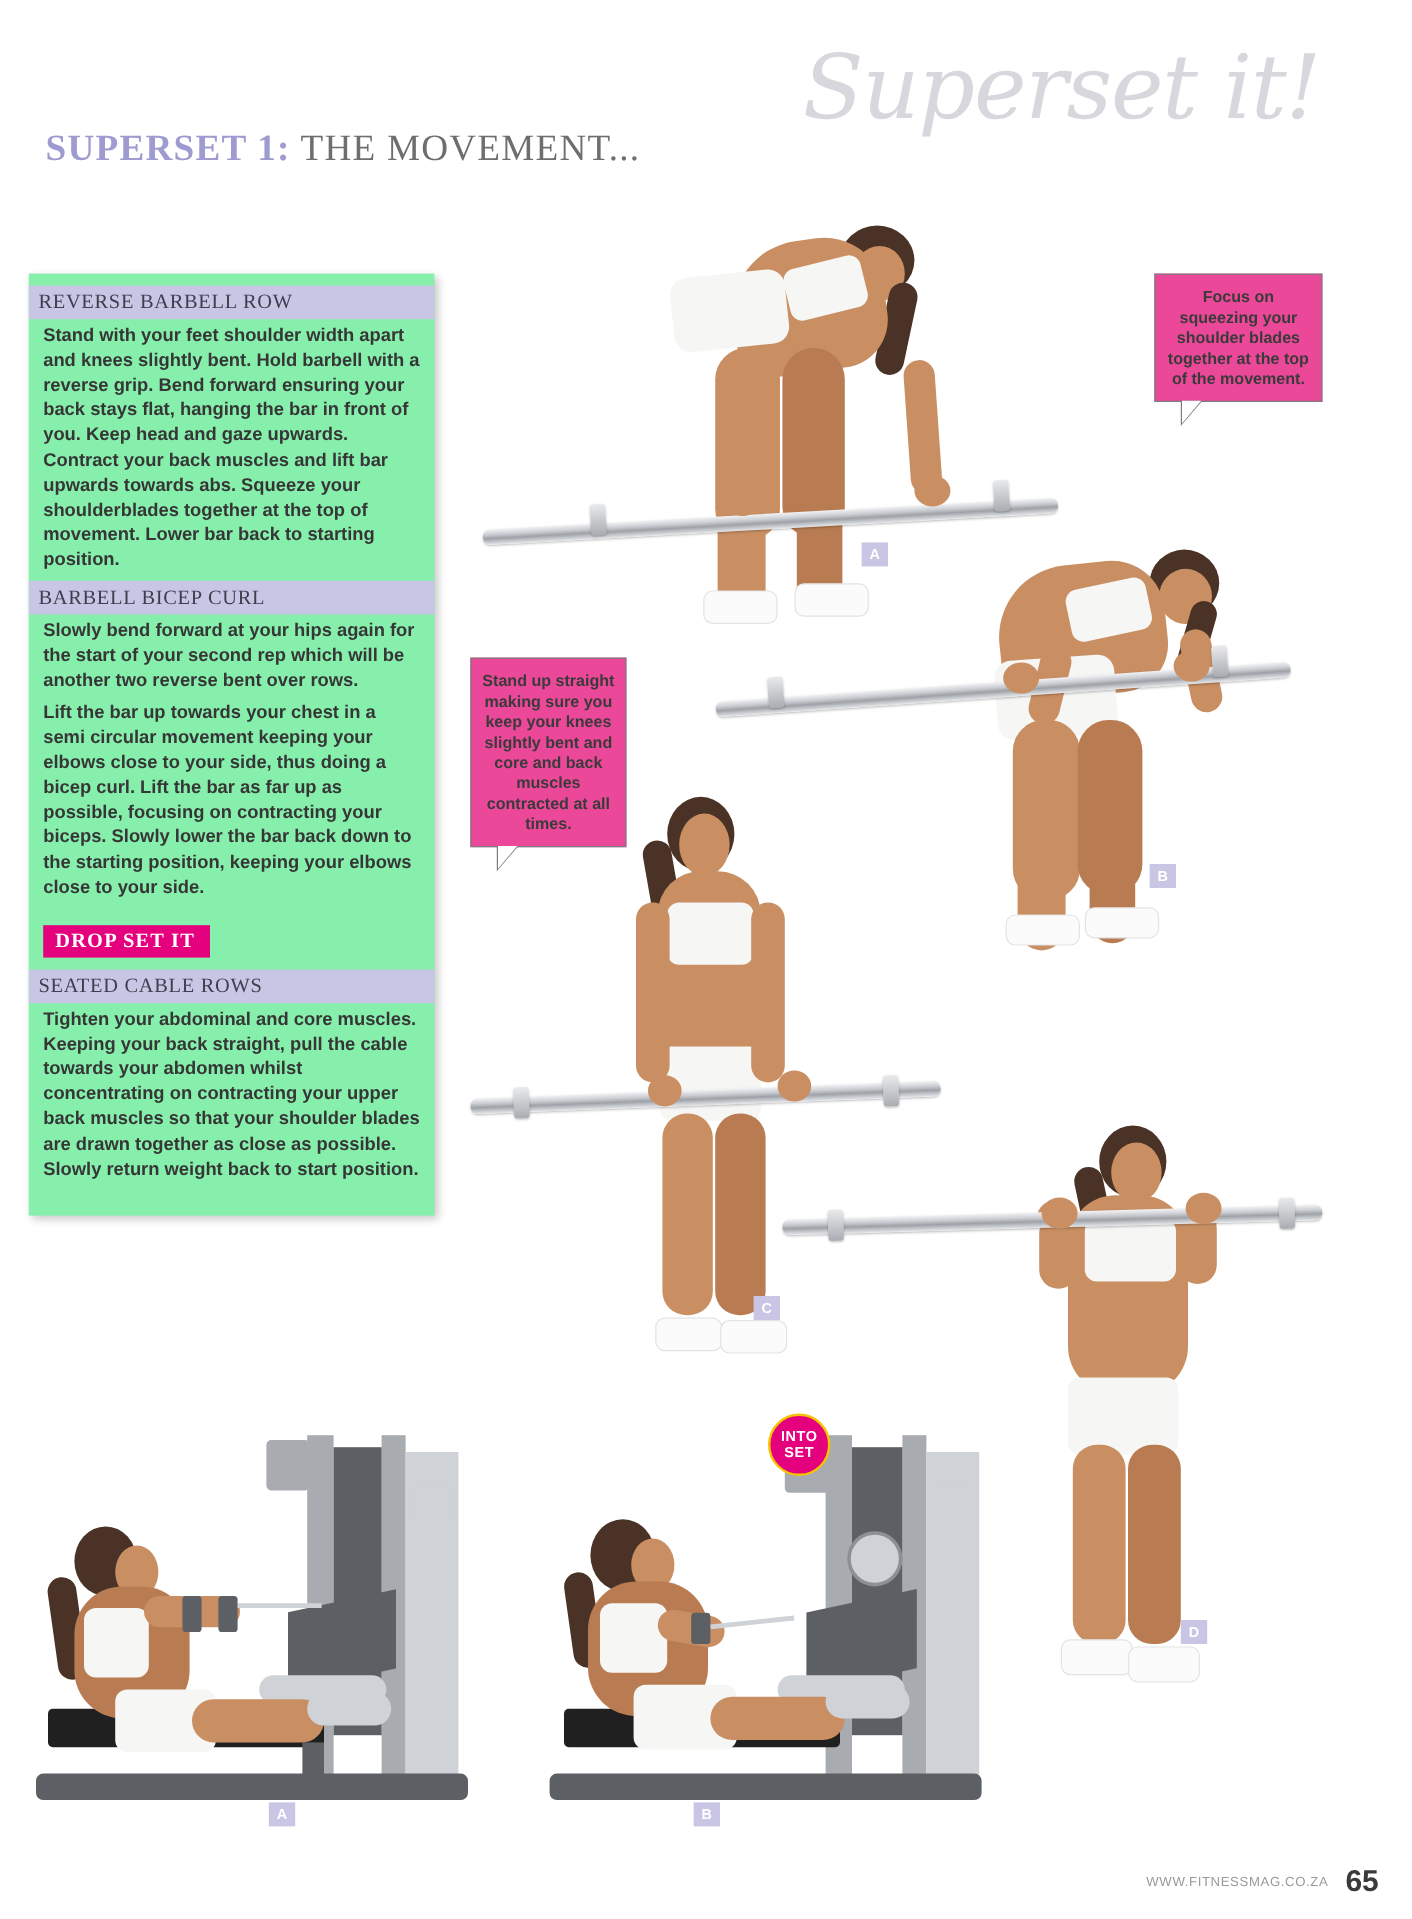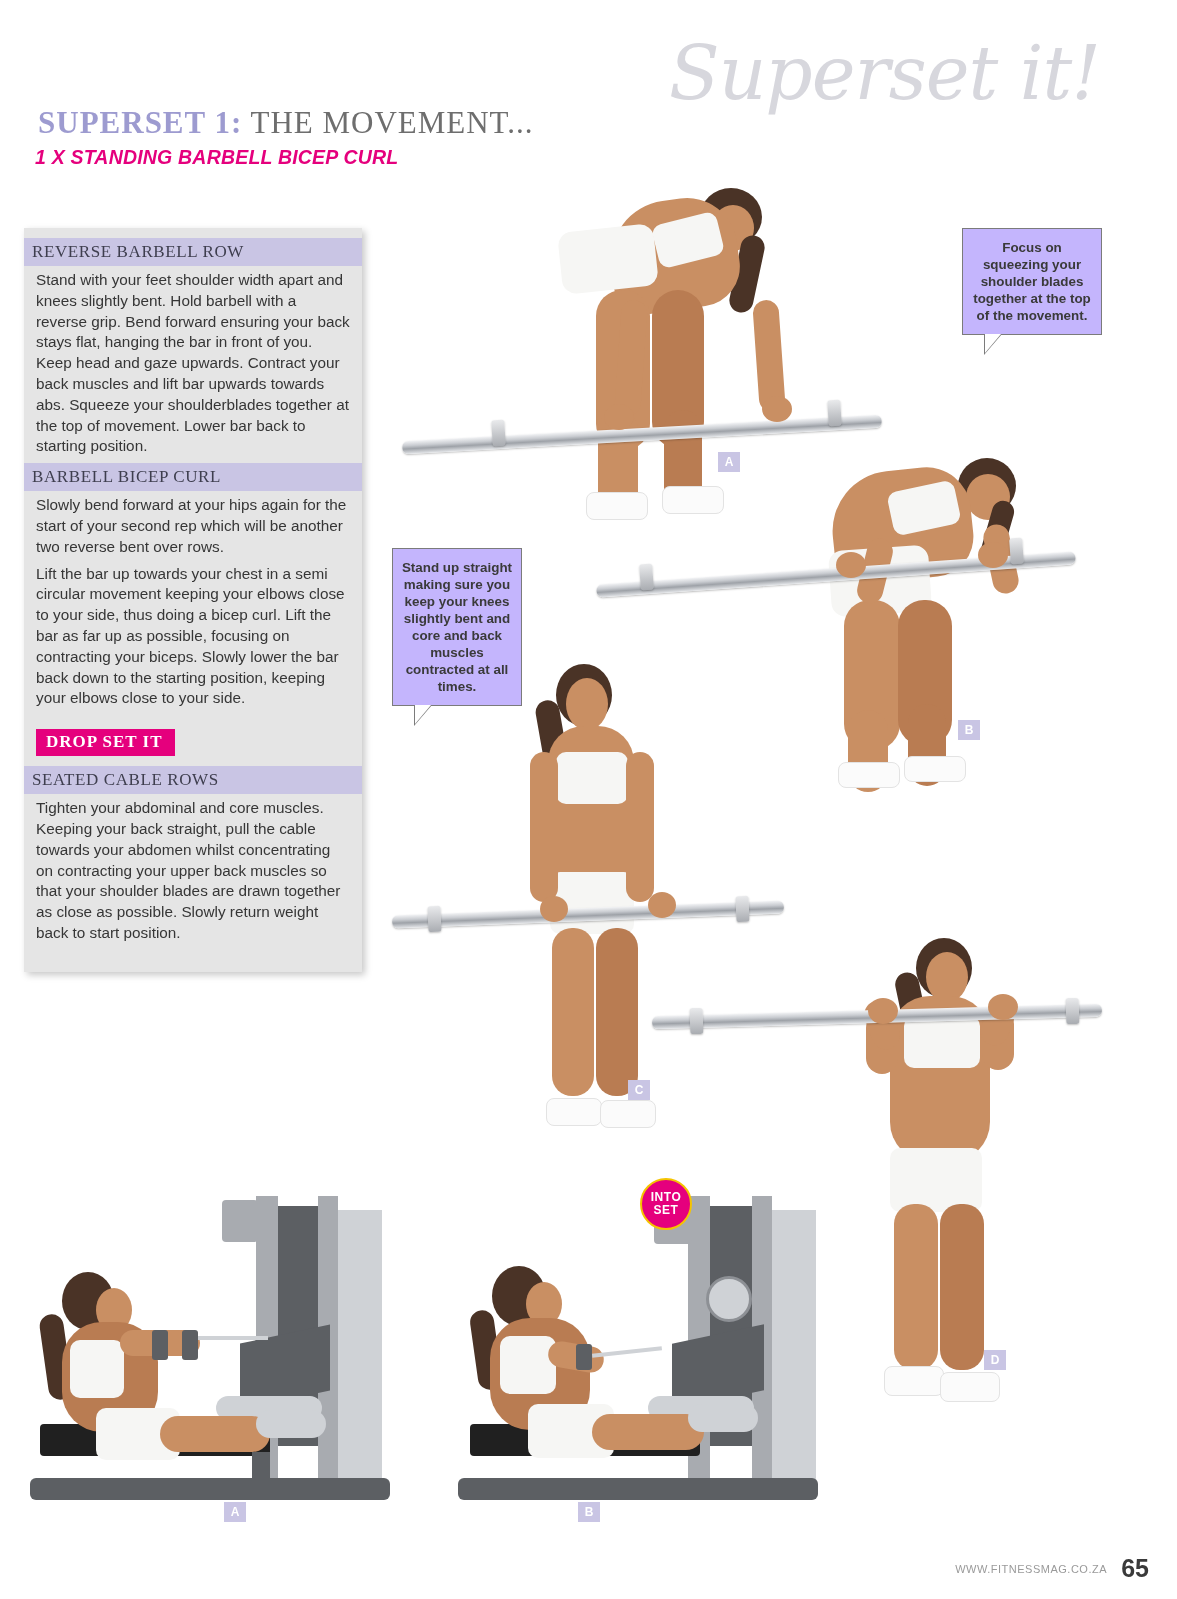--- a/index.html
+++ b/index.html
@@ -64,21 +64,21 @@
     line-height: 24px;
     letter-spacing: 0.2px;
   }
 
   
   .panel {
     position: absolute;
     top: 228px;
     left: 24px;
     width: 338px;
-    background: #e5e5e5;
+    background: #86efac;
     box-shadow: 3px 3px 7px rgba(0,0,0,0.22);
     padding: 0 0 22px 0;
   }
   .panel-inner { padding: 0 12px; }
 
   .sec-head {
     background: #c9c5e4;
     color: #3e3e4e;
     font-family: "Liberation Serif", serif;
     font-size: 17px;
@@ -87,20 +87,21 @@
     margin: 0 -12px 4px -12px;
   }
   .sec-head.first { margin-top: 10px; }
 
   .body-text {
     font-family: "Liberation Sans", sans-serif;
     font-size: 15.3px;
     line-height: 20.8px;
     color: #363636;
     margin: 0 0 6px 0;
+    font-weight: bold;
   }
 
   .dropset-badge {
     display: inline-block;
     background: #e5007d;
     color: #ffffff;
     font-family: "Liberation Serif", serif;
     font-weight: bold;
     font-size: 17px;
     letter-spacing: 1px;
@@ -138,21 +139,21 @@
     width: 13px;
     height: 26px;
     border-radius: 3px;
     background: linear-gradient(to bottom, #e9eaec, #a9acb1);
     box-shadow: 0 1px 2px rgba(0,0,0,0.25);
   }
 
   
   .callout {
     position: absolute;
-    background: #c4b5fd;
+    background: #ec4899;
     border: 1px solid #7b7b7b;
     font-family: "Liberation Sans", sans-serif;
     font-weight: bold;
     font-size: 13.4px;
     line-height: 17px;
     color: #3a3a3a;
     text-align: center;
     padding: 10px 8px;
   }
   .callout:after, .callout:before {
@@ -236,21 +237,20 @@
 </head>
 <body>
 
 <div class="script-logo">Superset it!</div>
 
 <div class="title-row">
   <span class="t1">SUPERSET 1:</span><span class="t2"> THE MOVEMENT...</span>
 </div>
 
 <div class="subtitle">
-  <div>1 X STANDING  BARBELL BICEP CURL</div>
 </div>
 
 <div class="panel">
   <div class="panel-inner">
     <div class="sec-head first">REVERSE BARBELL ROW</div>
     <p class="body-text">Stand with your feet shoulder width apart and knees slightly bent. Hold barbell with a reverse grip. Bend forward ensuring your back stays flat, hanging the bar in front of you. Keep head and gaze upwards. Contract your back muscles and lift bar upwards towards abs. Squeeze your shoulderblades together at the top of movement. Lower bar back to starting position.</p>
 
     <div class="sec-head">BARBELL BICEP CURL</div>
     <p class="body-text">Slowly bend forward at your hips again for the start of your second rep which will be another two reverse bent over rows.</p>
     <p class="body-text">Lift the bar up towards your chest in a semi circular movement keeping your elbows close to your side, thus doing a bicep curl. Lift the bar as far up as possible, focusing on contracting your biceps. Slowly lower the bar back down to the starting position, keeping your elbows close to your side.</p>

